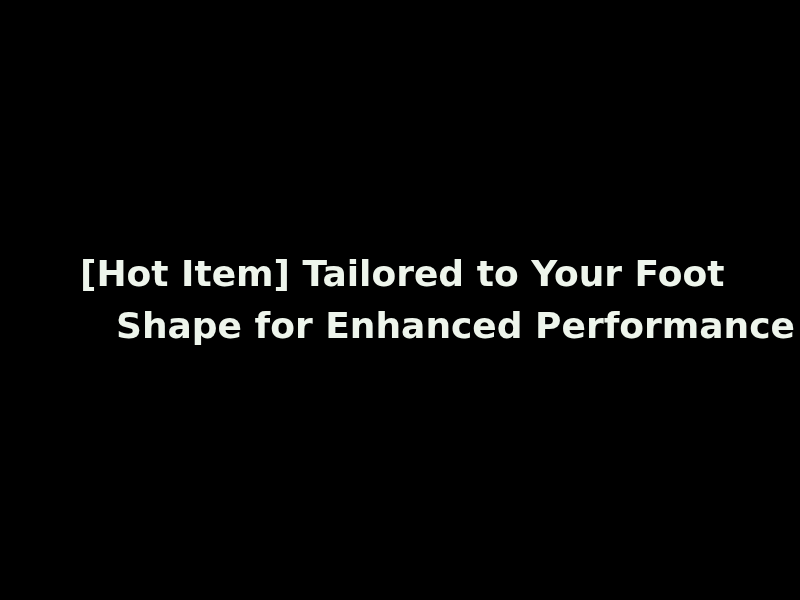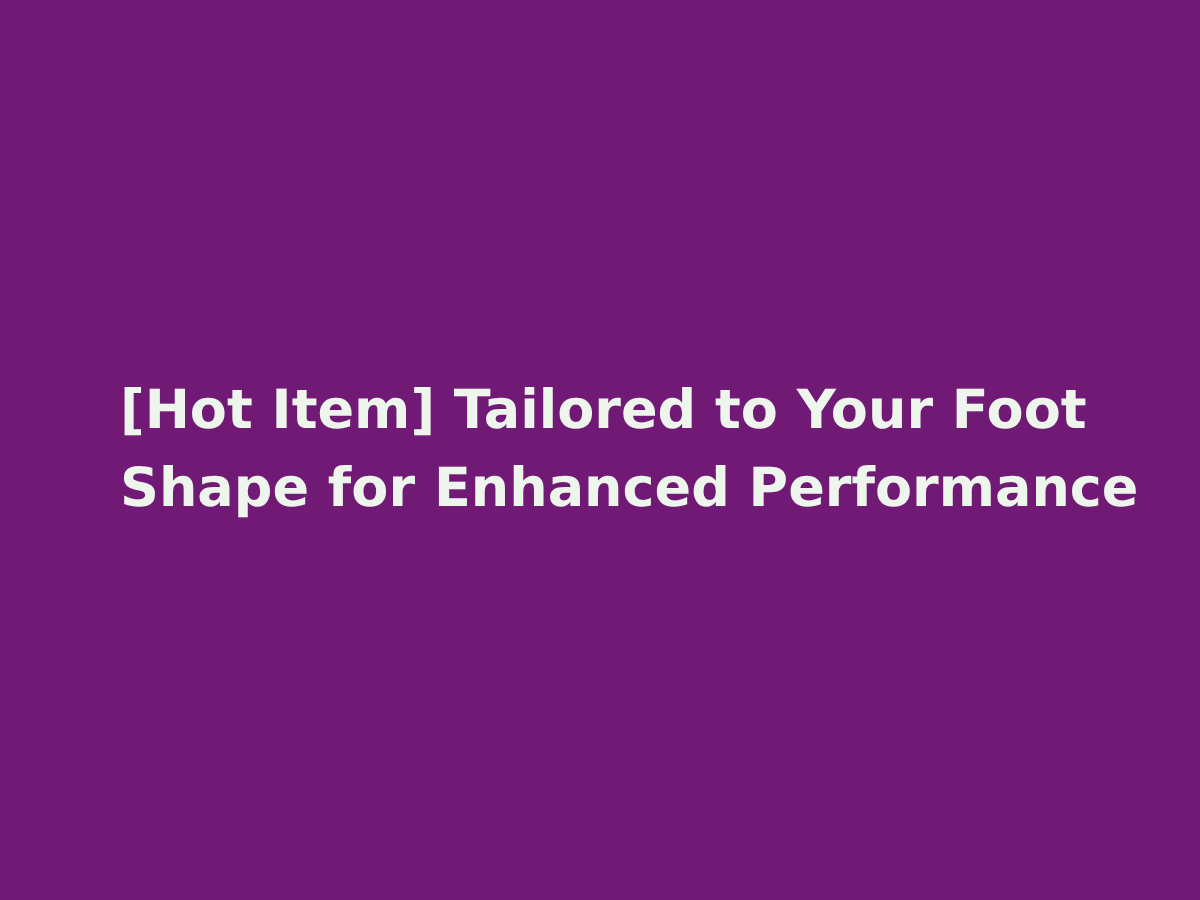--- a/index.html
+++ b/index.html
@@ -38,18 +38,18 @@
     font-size: 36px;
     font-weight: bold;
     line-height: 52px;
     letter-spacing: 0px;
     white-space: nowrap;
   }
 </style>
 </head>
 <body style="background: rgb(30, 140, 21);">
 
-<div id="banner" style="background: #701a75;">
+<div id="banner" style="background: #000000;">
   <div id="title-block">
     <span class="title-line" style="color: rgb(238, 245, 236);">[Hot Item] Tailored to Your Foot</span>
-    <span class="title-line" style="color: rgb(238, 245, 236);">Shape for Enhanced Performance</span>
+    <span class="title-line" style="color: rgb(238, 245, 236); margin-left: 36px;">Shape for Enhanced Performance</span>
   </div>
 </div>
 
 </body></html>

